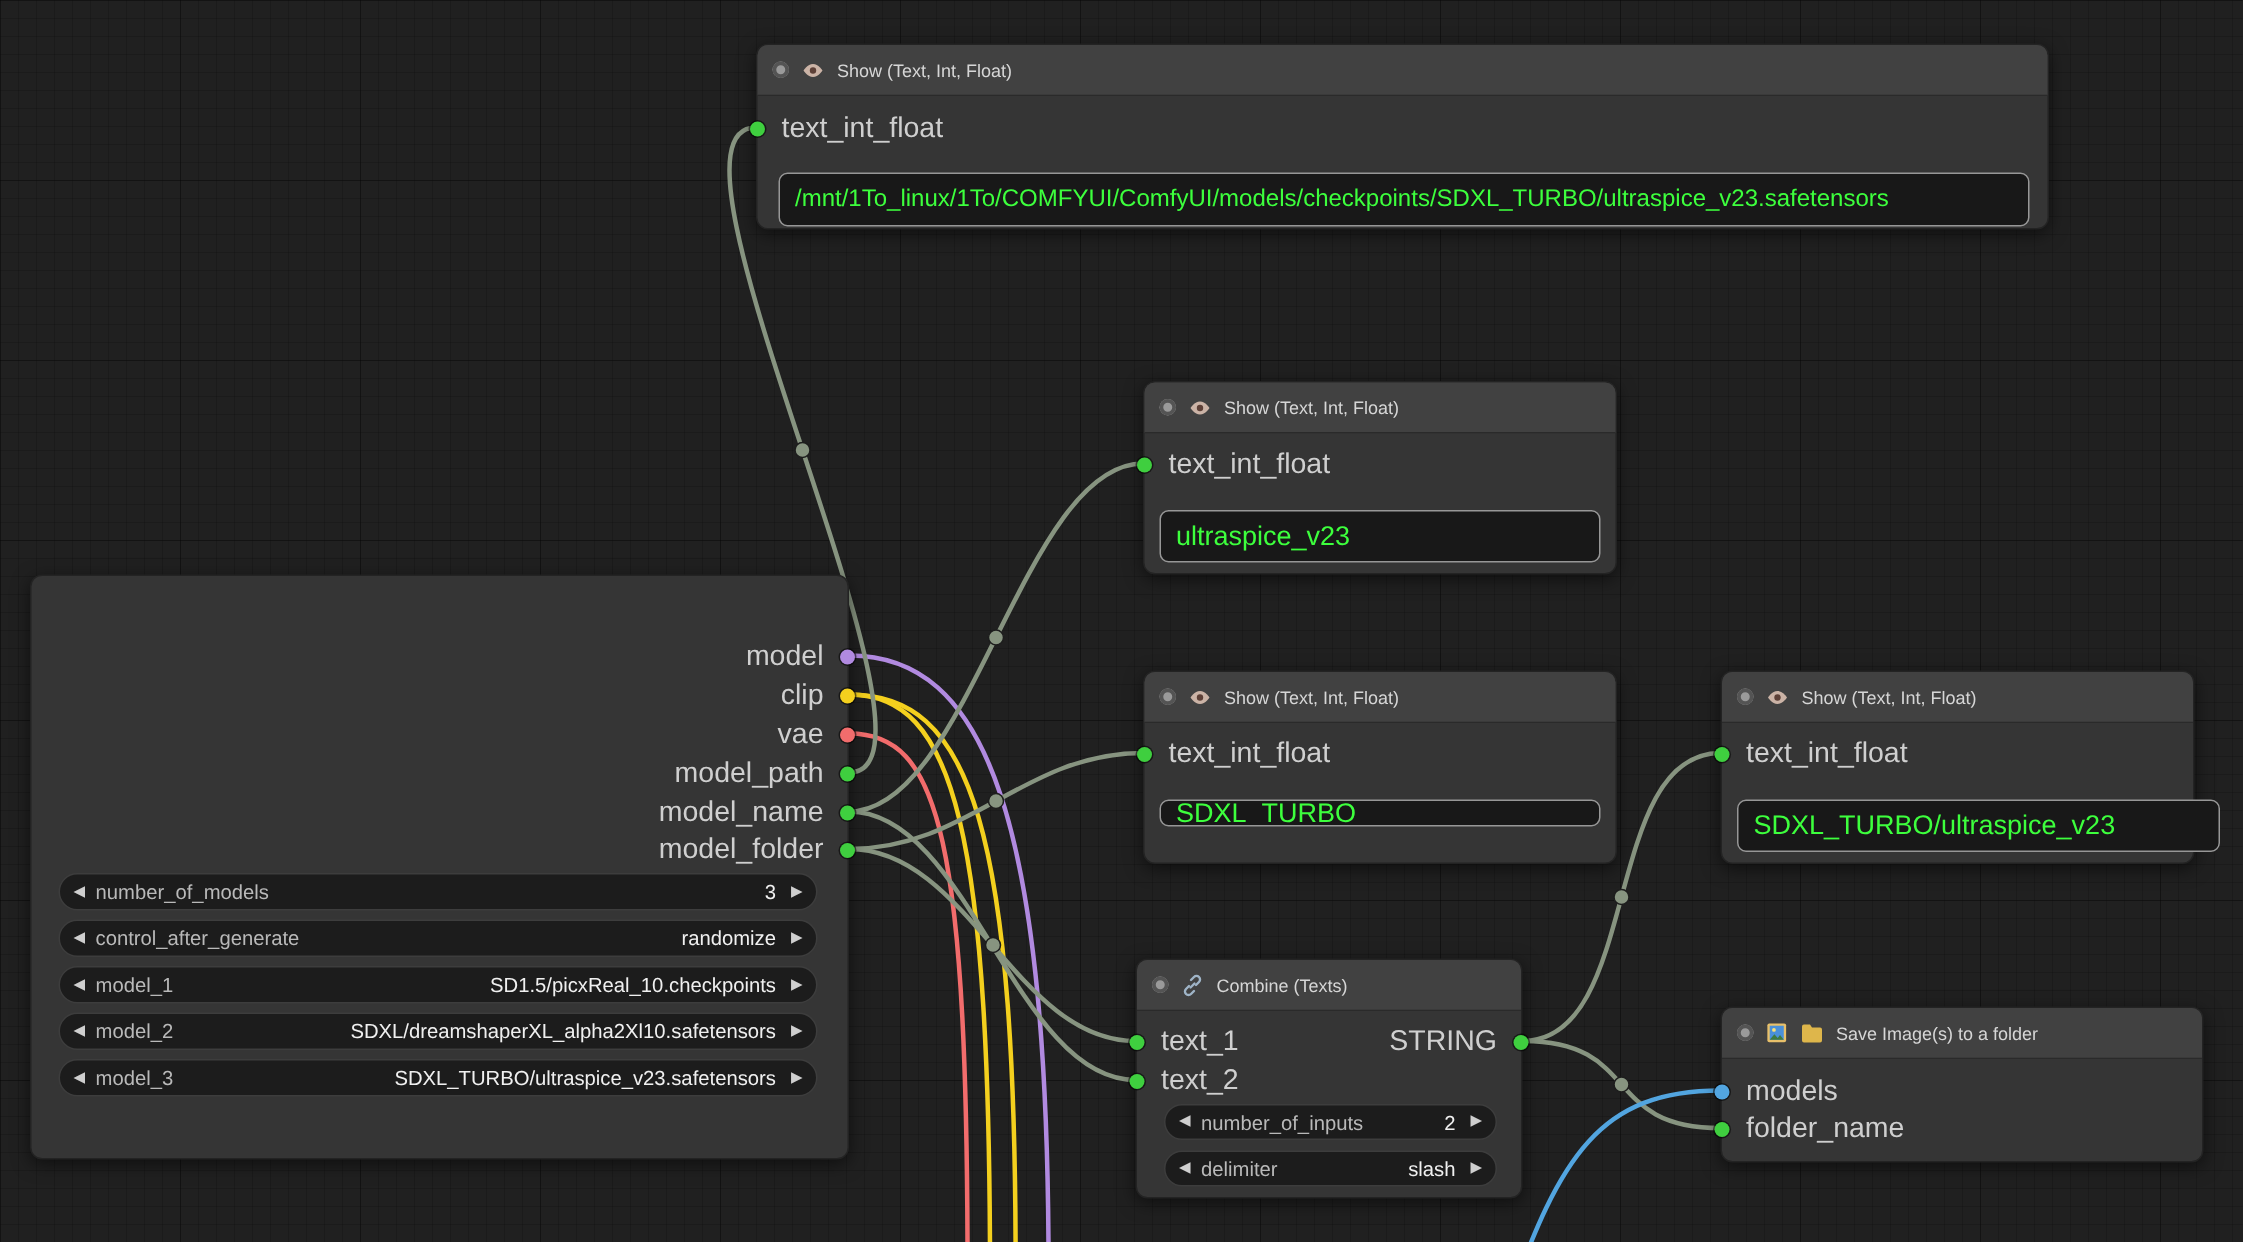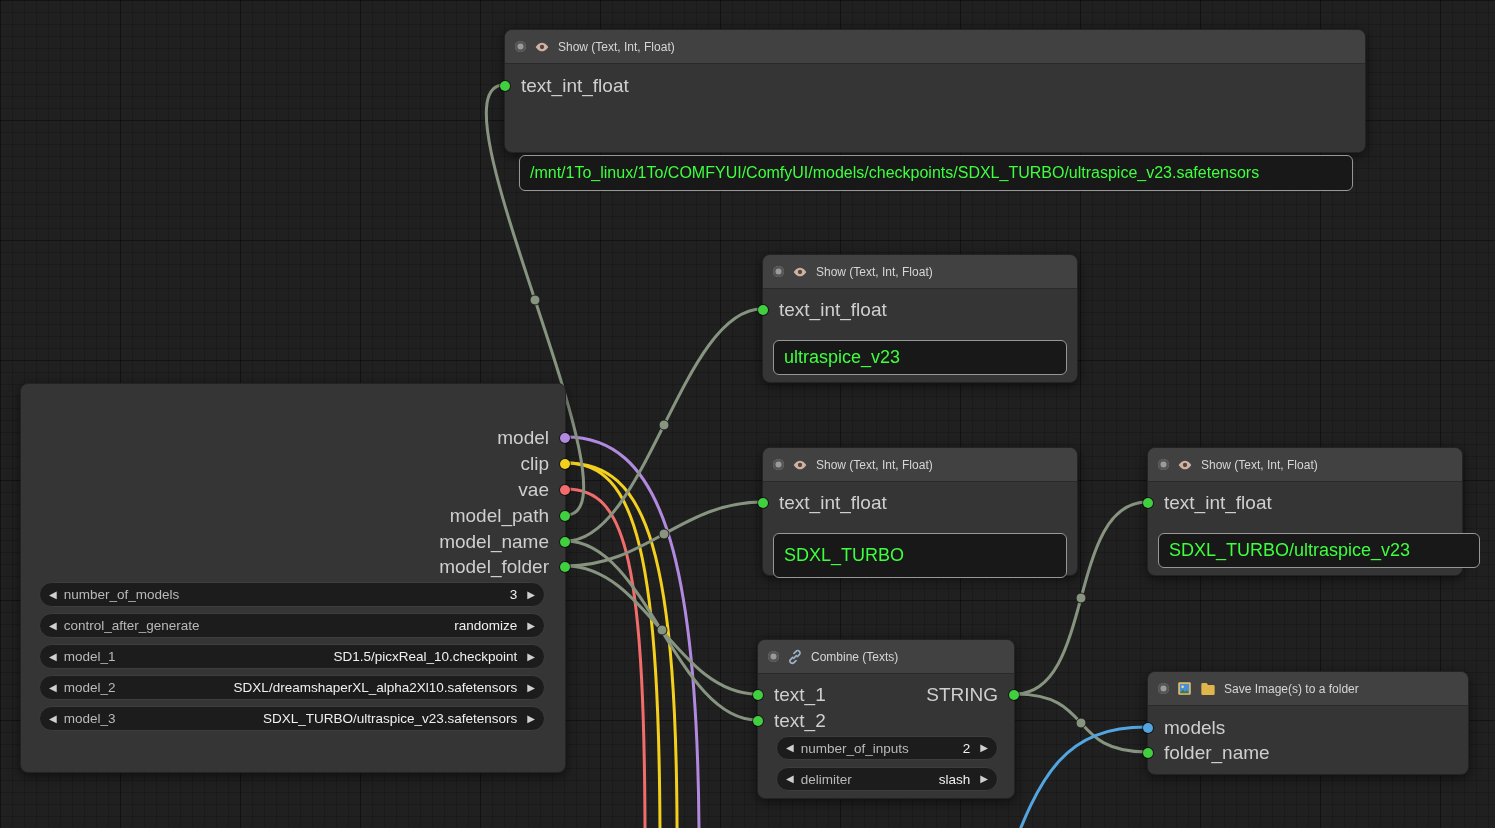--- a/index.html
+++ b/index.html
@@ -43,21 +43,21 @@
   .dot-green  { background:#3fcf3f; }
   .dot-purple { background:#b18ae0; }
   .dot-yellow { background:#f4d01e; }
   .dot-red    { background:#f26c6c; }
   .dot-blue   { background:#52a5e0; }
   .display-box {
     position:absolute; background:#181818; border:1.5px solid #979797; border-radius:6px;
     color:#3dff3d; font-size:18px; display:flex; align-items:center;
     padding:0 10px; white-space:nowrap; overflow:hidden;
   }
-  .display-box.big { font-size:16px;margin-top:40px; }
+  .display-box.big { font-size:16px; }
   .widget {
     position:absolute; height:25px; background:#1c1c1c; border:1px solid #3d3d3d;
     border-radius:13px; display:flex; align-items:center; padding:0 9px;
     font-size:13.5px; gap:7px;
   }
   .widget .arrow { color:#cfcfcf; font-size:10px; flex:none; line-height:1; }
   .widget .w-label { color:#b9b9b9; white-space:nowrap; }
   .widget .w-value { color:#f0f0f0; margin-left:auto; white-space:nowrap; padding-right:3px; }
 </style>
 </head>
@@ -138,21 +138,21 @@
           <path d="M12 5.5C6.5 5.5 2.5 12 2.5 12S6.5 18.5 12 18.5 21.5 12 21.5 12 17.5 5.5 12 5.5z" fill="#cbb3a6"></path>
           <circle cx="12" cy="12" r="3.2" fill="#5d4037"></circle>
         </svg>
     </span>
     <span class="title-text">Show (Text, Int, Float)</span>
   </div>
   <div class="slot in" style="top:45px">
     <span class="slot-dot dot-green"></span>
     <span>text_int_float</span>
   </div>
-  <div class="display-box" style="left:10px;top:85px;width:294px;height:45px">SDXL_TURBO</div>
+  <div class="display-box" style="left:10px;top:85px;width:294px;height:18px">SDXL_TURBO</div>
 </div>
 
 <div class="node" style="left:1147px;top:447px;width:316px;height:129px">
   <div class="node-title">
     <span class="collapse-dot"></span>
     <span class="icon">
       <svg width="16" height="16" viewBox="0 0 24 24">
           <path d="M12 5.5C6.5 5.5 2.5 12 2.5 12S6.5 18.5 12 18.5 21.5 12 21.5 12 17.5 5.5 12 5.5z" fill="#cbb3a6"></path>
           <circle cx="12" cy="12" r="3.2" fill="#5d4037"></circle>
         </svg>
@@ -201,21 +201,21 @@
   </div>
   <div class="widget" style="left:18px;top:229px;width:506px">
     <span class="arrow">◀</span>
     <span class="w-label">control_after_generate</span>
     <span class="w-value">randomize</span>
     <span class="arrow">▶</span>
   </div>
   <div class="widget" style="left:18px;top:260px;width:506px">
     <span class="arrow">◀</span>
     <span class="w-label">model_1</span>
-    <span class="w-value">SD1.5/picxReal_10.checkpoint</span>
+    <span class="w-value">SD1.5/picxReal_10.checkpoints</span>
     <span class="arrow">▶</span>
   </div>
   <div class="widget" style="left:18px;top:291px;width:506px">
     <span class="arrow">◀</span>
     <span class="w-label">model_2</span>
     <span class="w-value">SDXL/dreamshaperXL_alpha2Xl10.safetensors</span>
     <span class="arrow">▶</span>
   </div>
   <div class="widget" style="left:18px;top:322px;width:506px">
     <span class="arrow">◀</span>

